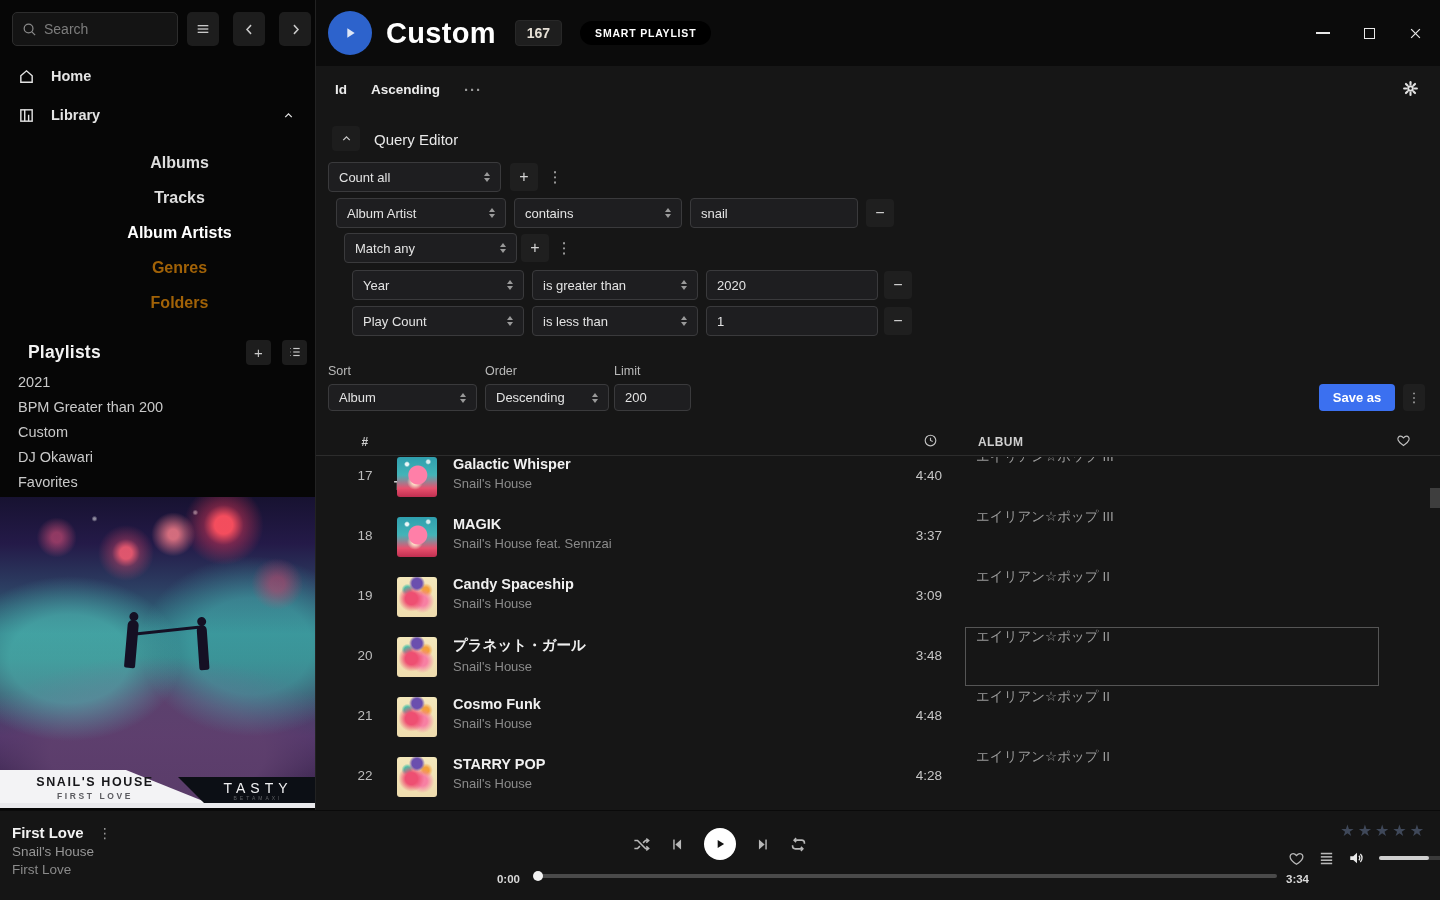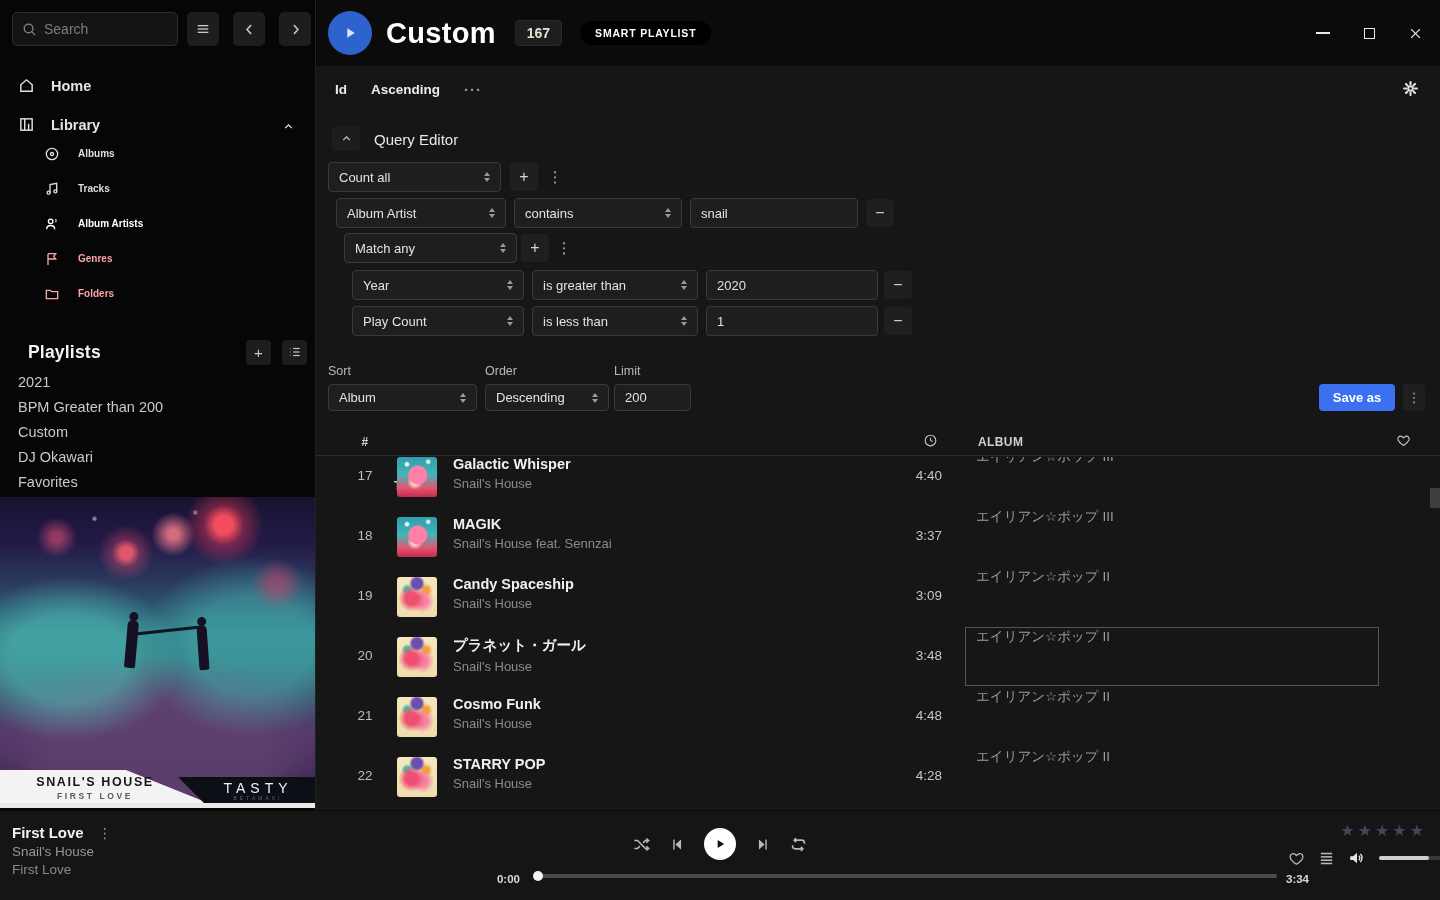--- a/index.html
+++ b/index.html
@@ -10,23 +10,23 @@
   
   .sidebar { position:absolute; left:0; top:0; width:315px; height:810px; background:#060606; }
   .side-top { position:absolute; left:12px; top:12px; height:34px; display:flex; gap:9px; }
   .searchbox { position:relative; width:166px; height:34px; background:#141414; border:1px solid #2d2d2d; border-radius:5px; display:flex; align-items:center; padding-left:9px; gap:7px; }
   .searchbox svg { flex:0 0 auto; color:#8a8a8a; }
   .searchbox input { width:118px; background:transparent; border:none; outline:none; color:#cfcfcf; font-size:14px; font-family:inherit; }
   .searchbox input::placeholder { color:#7d7d7d; }
   .sq-btn { width:32px; height:34px; background:#1d1d1d; border:none; border-radius:5px; color:#c9c9c9; display:flex; align-items:center; justify-content:center; cursor:pointer; }
   .sq-btn + .sq-btn { margin-left:5px; }
 
-  .nav-item { position:absolute; left:0; width:100%; height:36px; display:flex; align-items:flex-end; padding-left:18px; gap:16px; color:#e4e4e4; font-weight:700; font-size:14.5px; cursor:pointer; }
-  .sub-item { position:absolute; left:0; width:100%; height:35px; display:flex; align-items:center; padding-left:44px; gap:18px; color:#dedede; font-weight:700; font-size:10px; cursor:pointer; }
-  .sub-item.dim { color:#fca5a5; }
+  .nav-item { position:absolute; left:0; width:100%; height:36px; display:flex; align-items:center; padding-left:18px; gap:16px; color:#e4e4e4; font-weight:700; font-size:14.5px; cursor:pointer; }
+  .sub-item { position:absolute; left:0; width:100%; height:35px; display:flex; align-items:center; padding-left:44px; gap:18px; color:#dedede; font-weight:700; font-size:16px; cursor:pointer;flex-direction:column; }
+  .sub-item.dim { color:#a16207; }
   .sub-item.active { color:#ffffff; }
   .nav-item svg, .sub-item svg { color:inherit; }
   .lib-chevron { position:absolute; right:20px; color:#9a9a9a; }
 
   .pl-header { position:absolute; left:10px; top:338px; width:100%; height:28px; display:flex; align-items:center; padding:0 18px; }
   .pl-title { color:#f2f2f2; font-size:17.5px; font-weight:800; letter-spacing:.2px; }
   .pl-btns { margin-left:auto; display:flex; gap:11px; }
   .mini-btn { width:25px; height:25px; background:#1d1d1d; border:none; border-radius:4px; color:#c9c9c9; font-size:15px; line-height:1; display:flex; align-items:center; justify-content:center; cursor:pointer; }
   .pl-list { position:absolute; left:0; top:369px; width:100%; list-style:none; }
   .pl-item { height:25px; display:flex; align-items:center; padding-left:18px; color:#c9c9c9; font-size:14.5px; cursor:pointer; }

